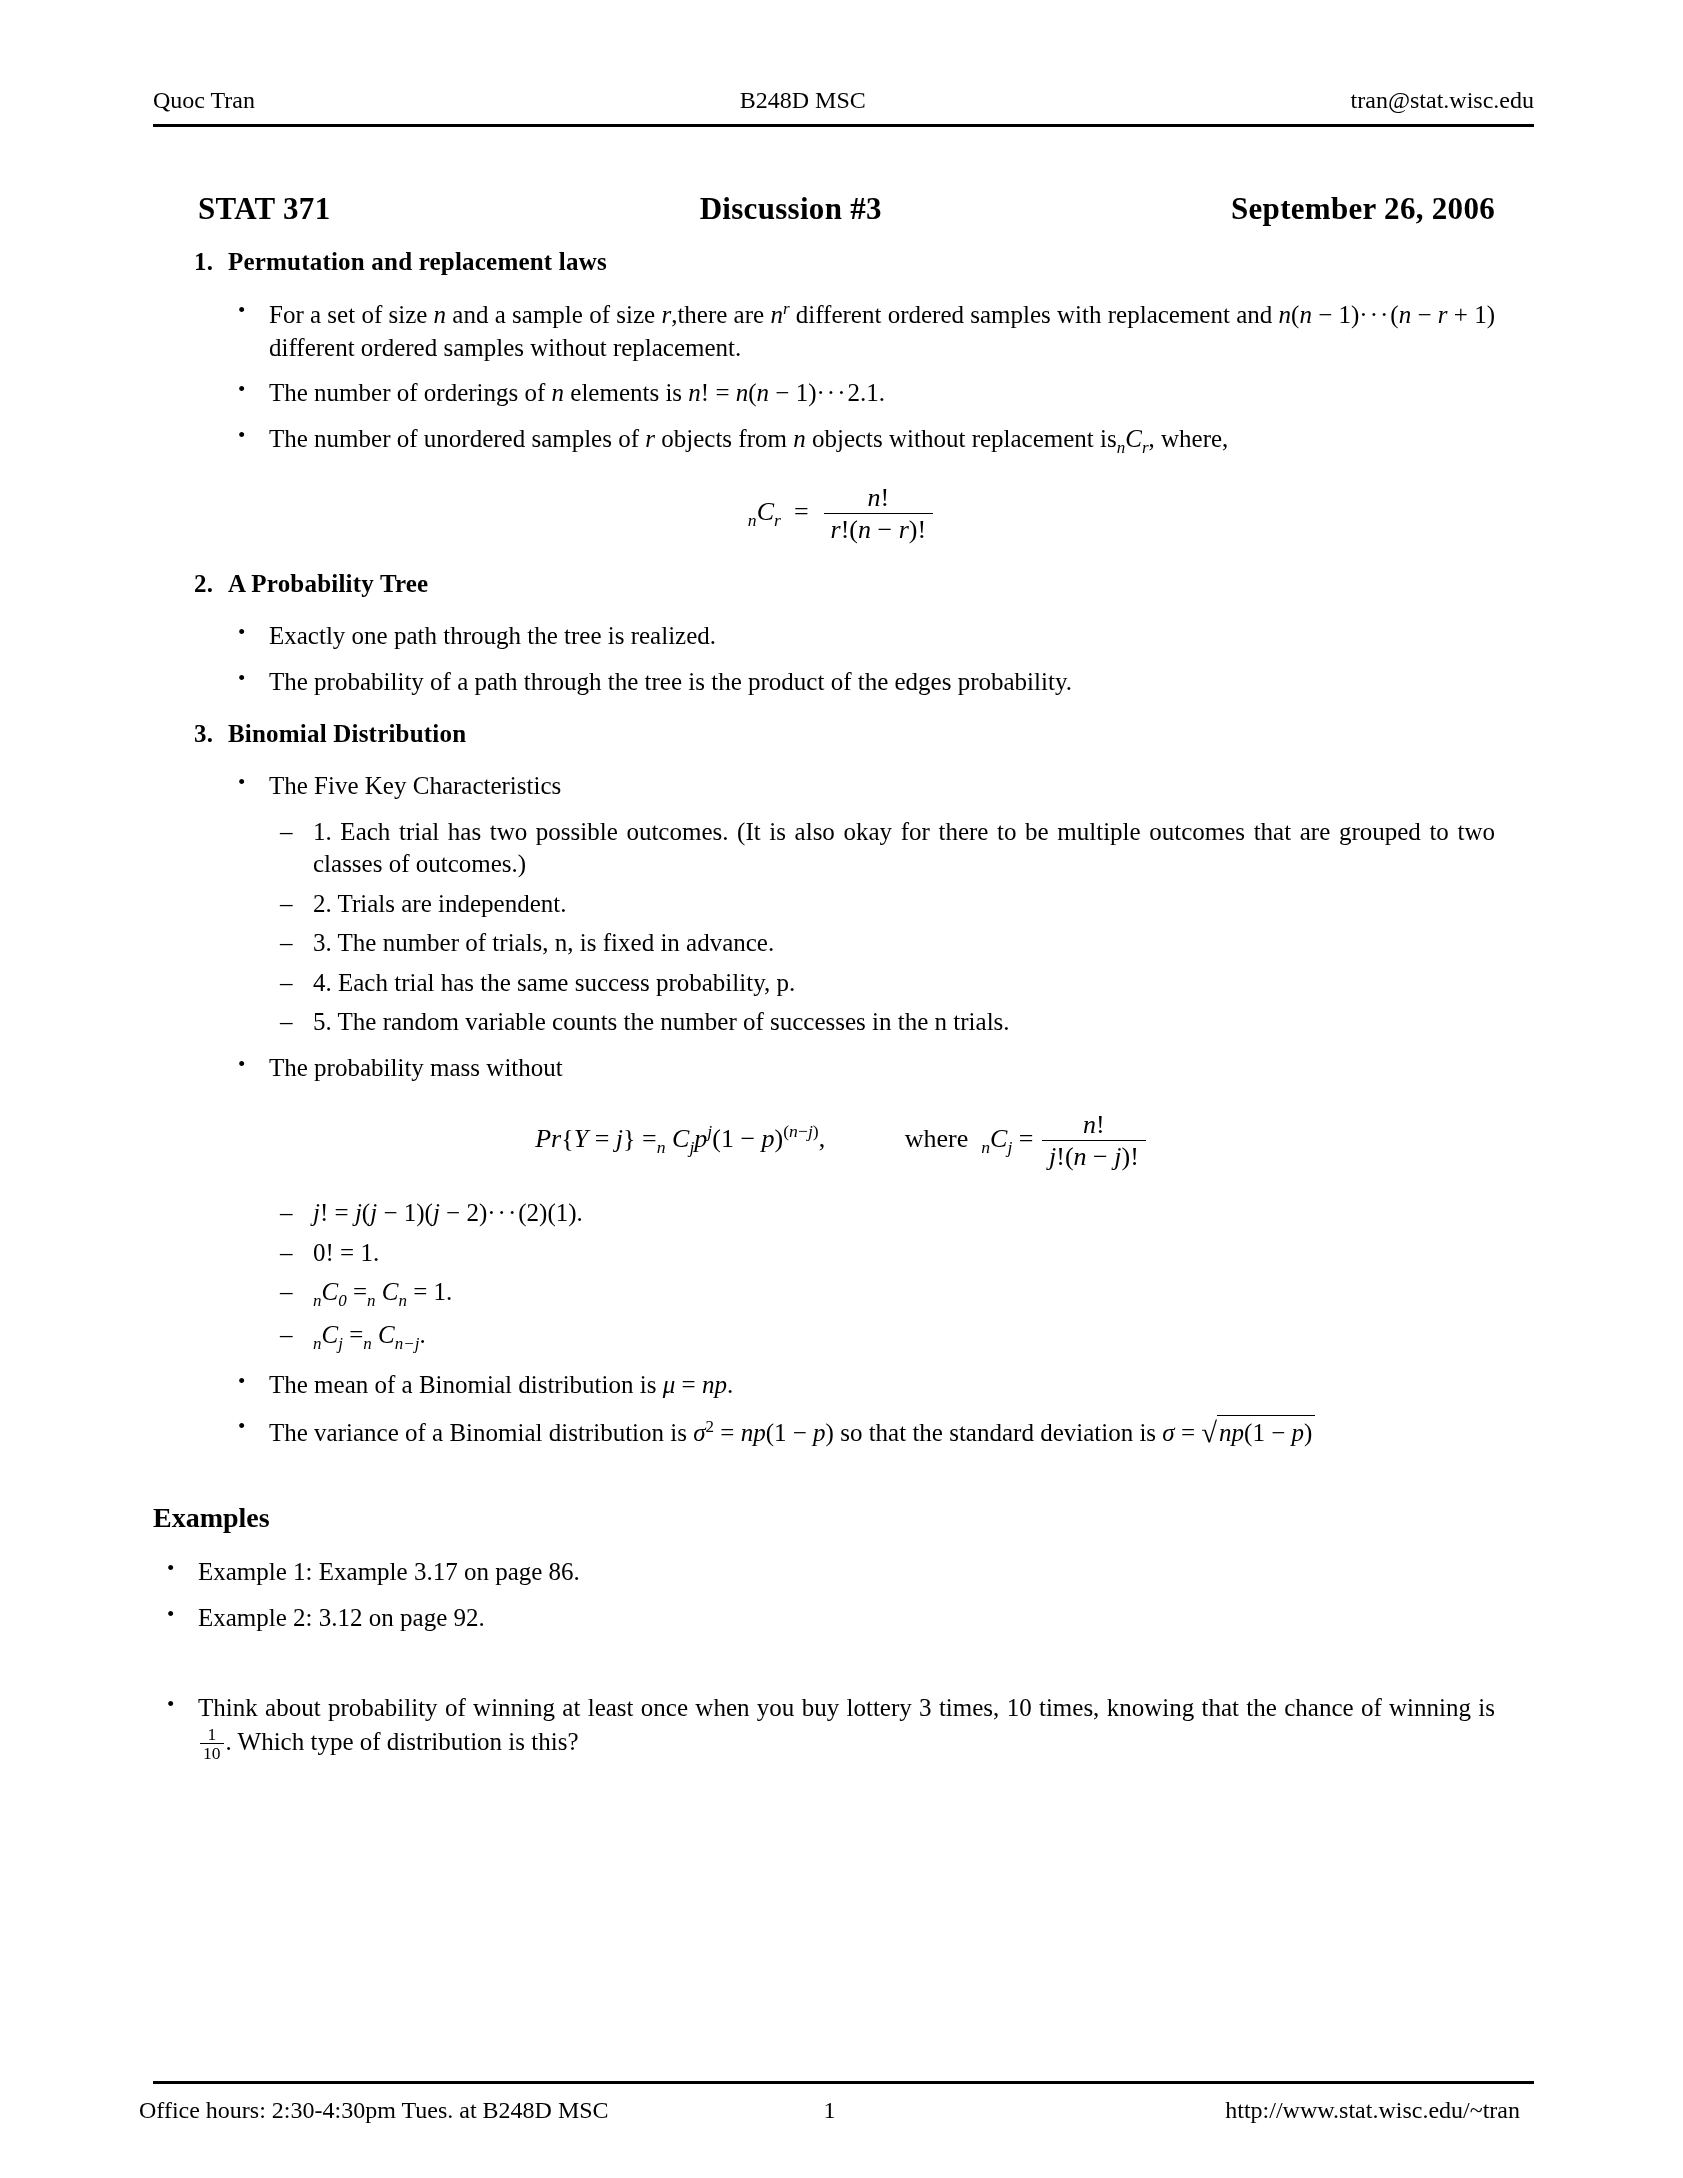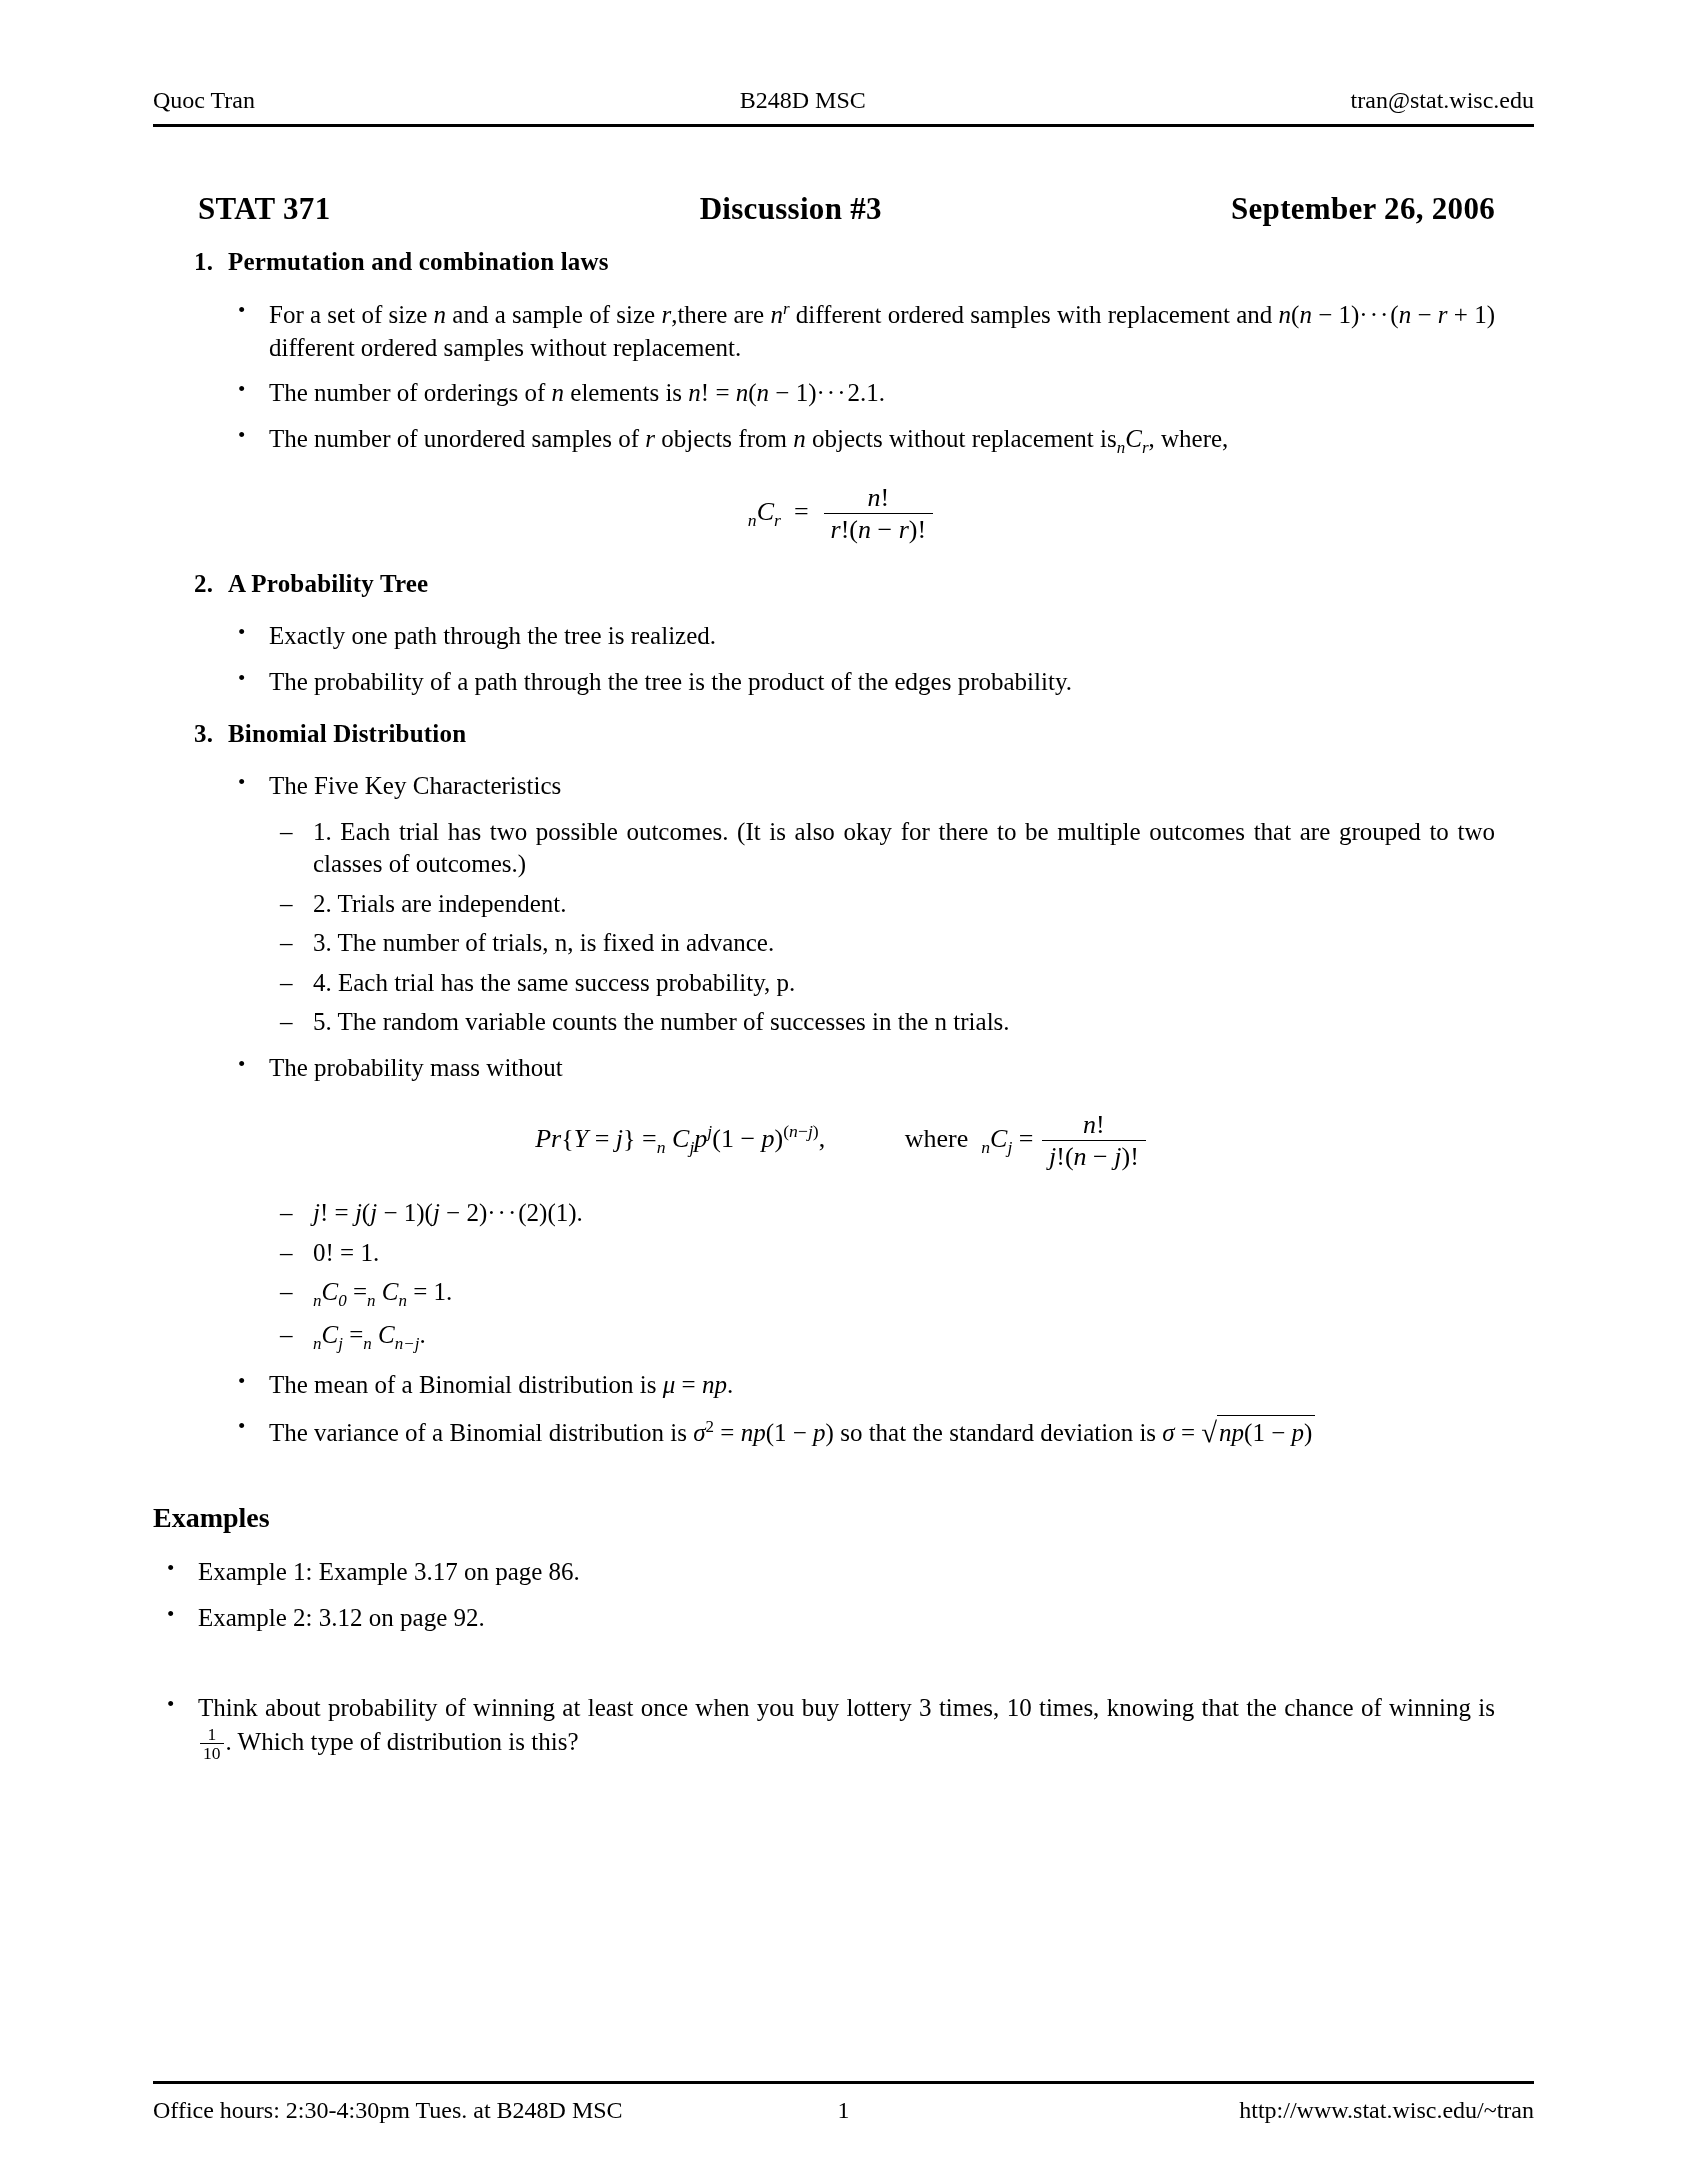--- a/index.html
+++ b/index.html
@@ -127,21 +127,21 @@
   .inline-frac .den { display:block; border-top:1.4px solid #000; padding:0 3px; }
 
   .where-gap { display:inline-block; width:73px; }
 
   
   .footrule {
     position:absolute; left:153px; top:2081px; width:1381px;
     height:2.5px; background:#000;
   }
   .footer {
-    position:absolute; left:153px; top:2097px; width:1381px;
+    position:absolute; left:139px; top:2097px; width:1381px;
     display:flex; justify-content:space-between; align-items:baseline;
     font-size:24px;
   }
   .footer .pageno { position:absolute; left:0; right:0; text-align:center; }
 </style>
 </head>
 <body>
 
 <div class="page">
 
@@ -155,21 +155,21 @@
   <div class="titleline">
     <span>STAT 371</span>
     <span class="mid">Discussion #3</span>
     <span>September 26, 2006</span>
   </div>
 
   <div class="body">
 
     <div class="enum-item">
       <div class="enum-head">
-        <span class="enum-num">1.</span><span>Permutation and combination laws</span>
+        <span class="enum-num">1.</span><span>Permutation and replacement laws</span>
       </div>
       <div class="gap-md"></div>
 
       <div class="itm">
         <span class="bul">•</span>
         For a set of size <span class="m">n</span> and a sample of size <span class="m">r</span>,there are <span class="m">n<span class="sup">r</span></span> different ordered samples with replacement and <span class="m">n</span>(<span class="m">n</span> − 1)<span class="dots">···</span>(<span class="m">n</span> − <span class="m">r</span> + 1) different ordered samples without replacement.
       </div>
       <div class="gap-sm"></div>
 
       <div class="itm">

